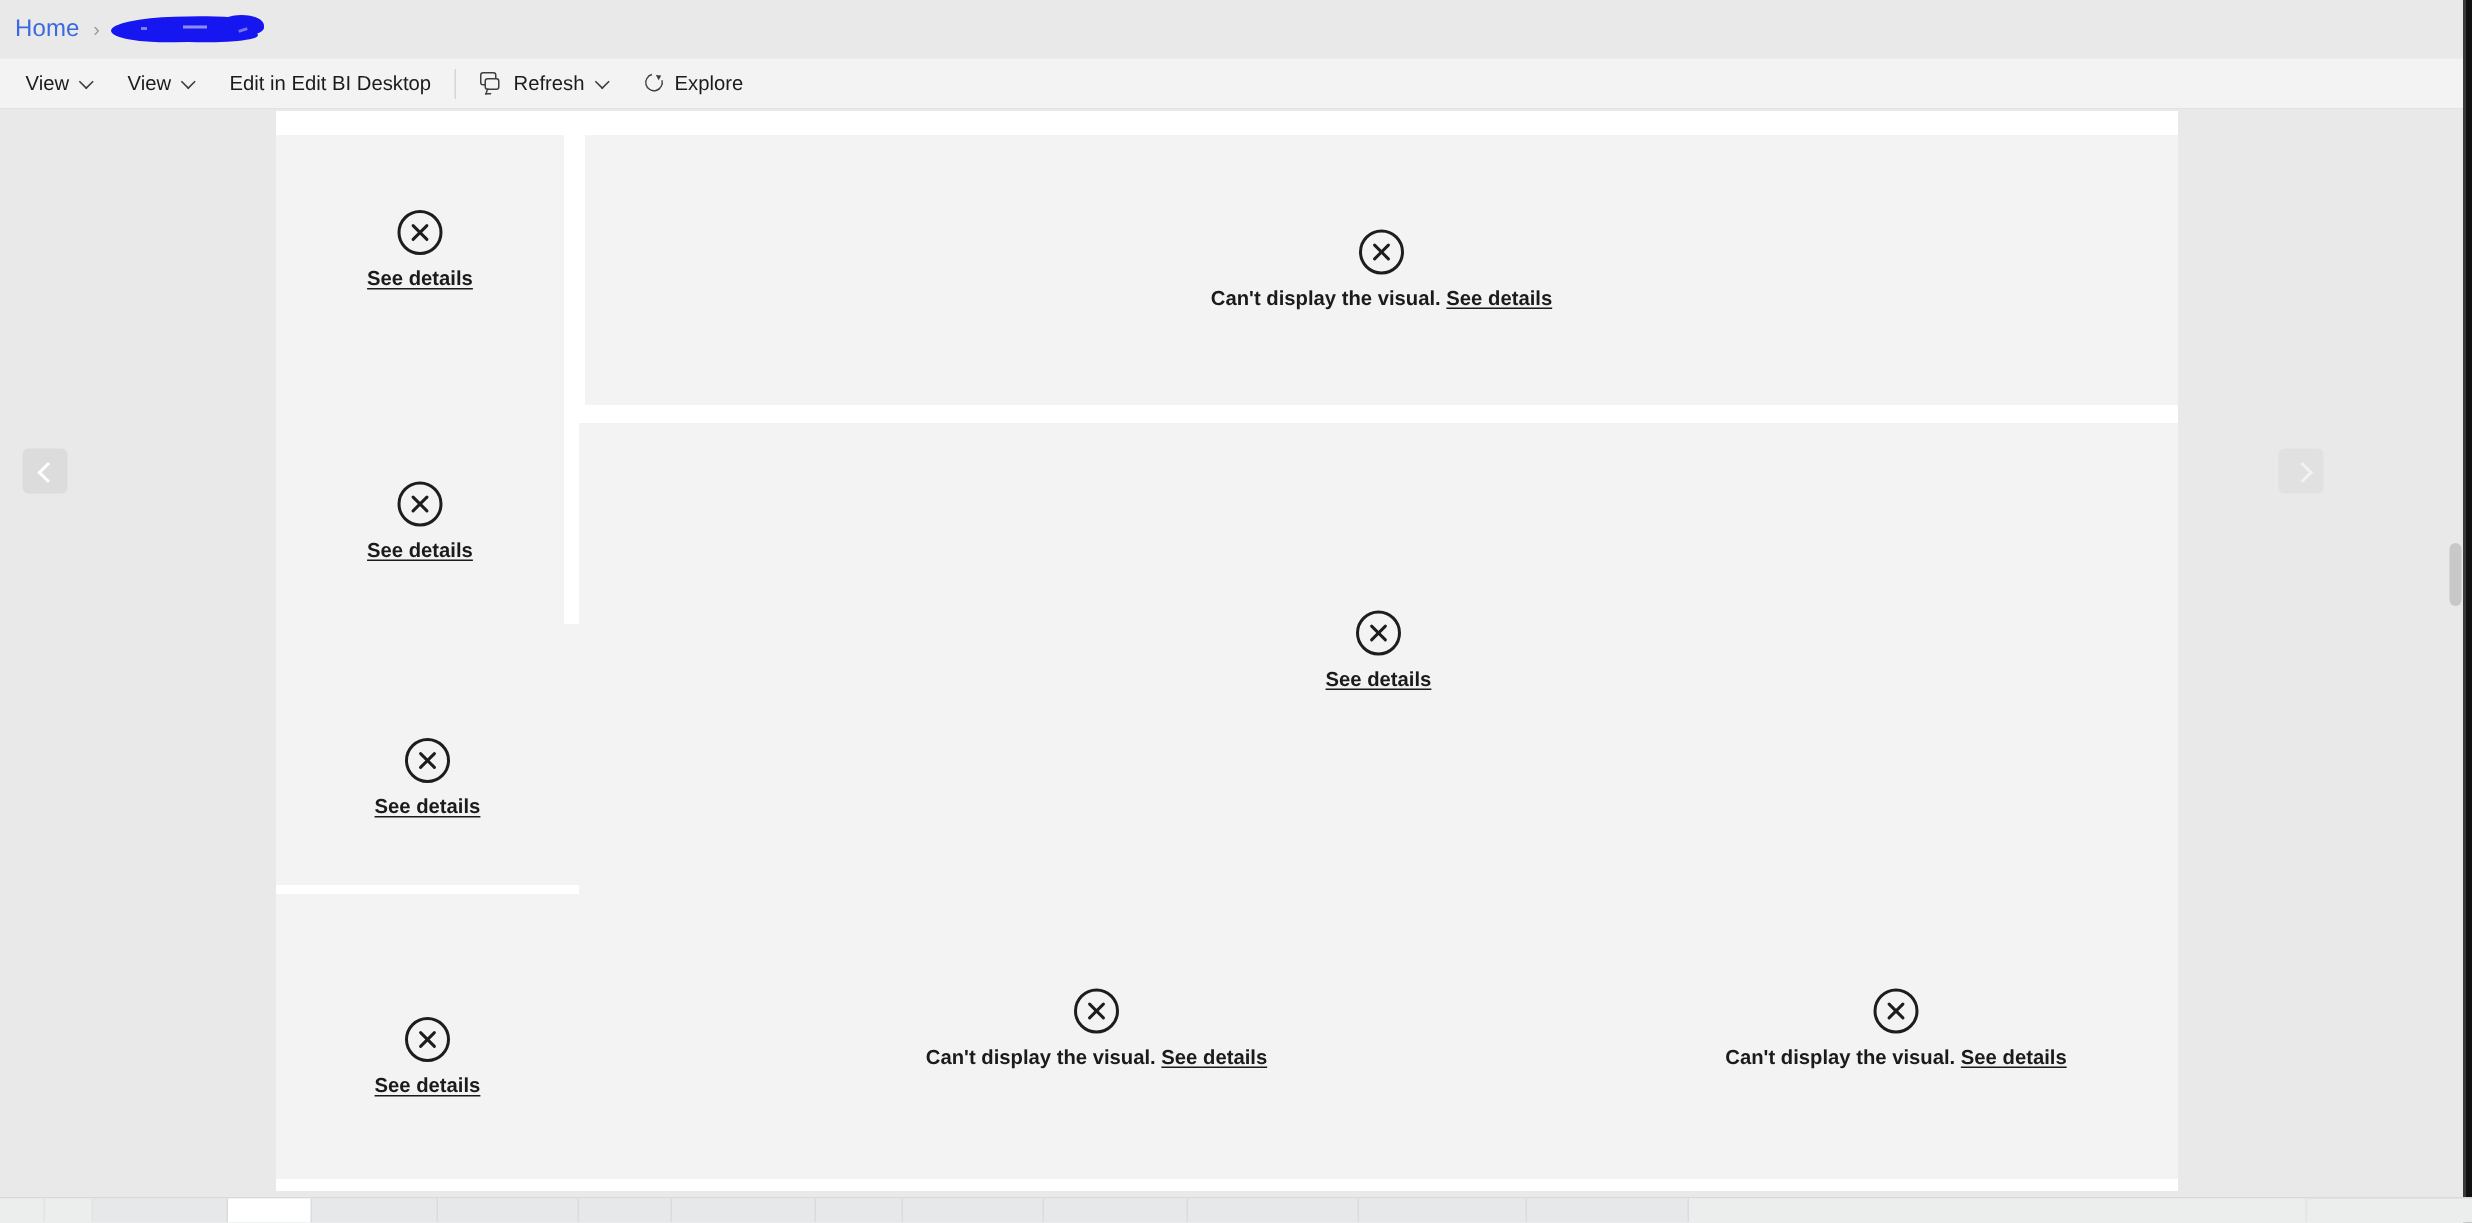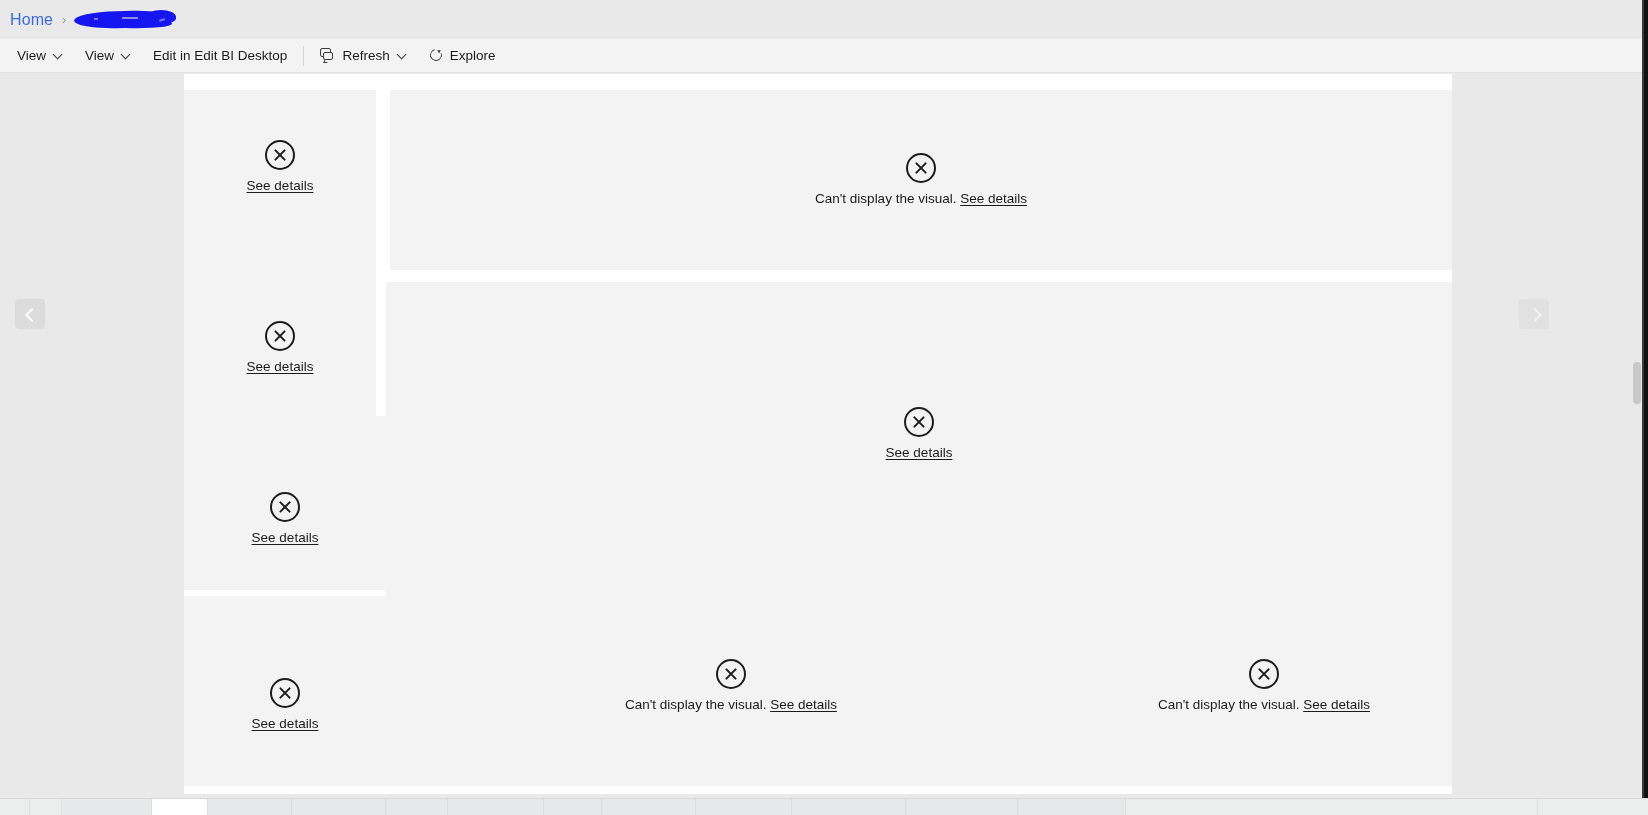--- a/index.html
+++ b/index.html
@@ -216,20 +216,21 @@
     align-items: center;
     justify-content: center;
   }
   .tile-inner {
     display: flex;
     flex-direction: column;
     align-items: center;
     justify-content: center;
     gap: 8px;
     transform: translateY(0);
+    font-weight: bold;
   }
   .err-icon {
     width: 30px; height: 30px;
     border: 2px solid #1d1d1d;
     border-radius: 50%;
     position: relative;
     flex: none;
   }
   .err-icon::before,
   .err-icon::after {

